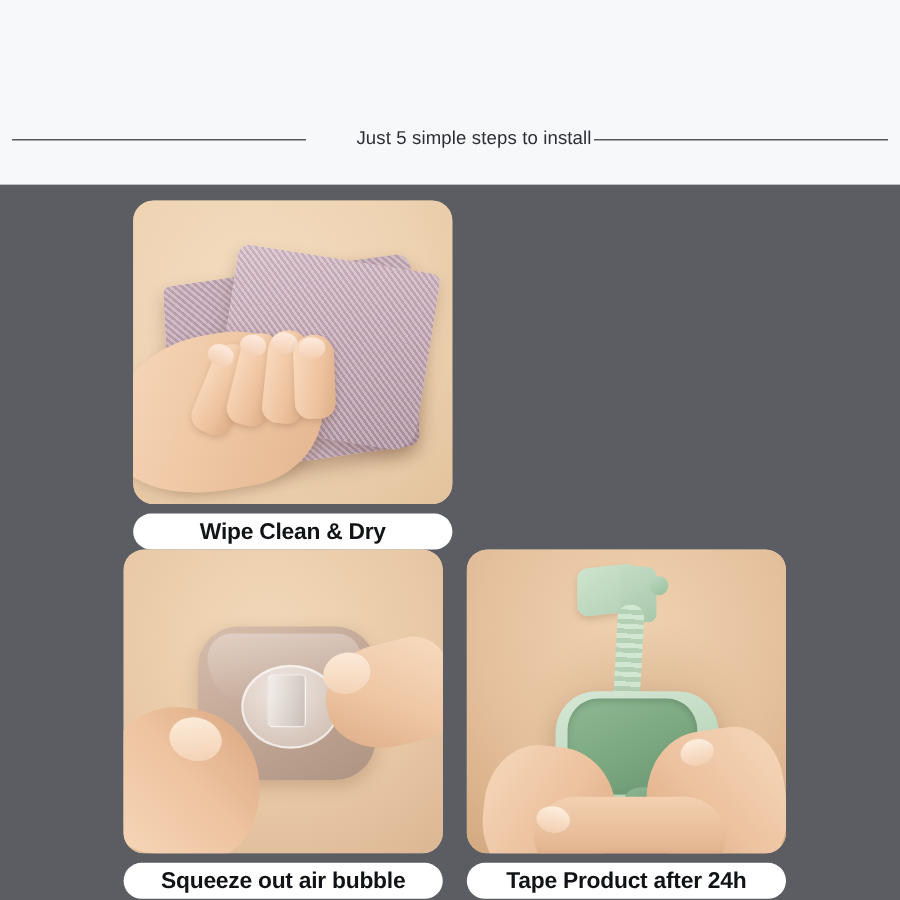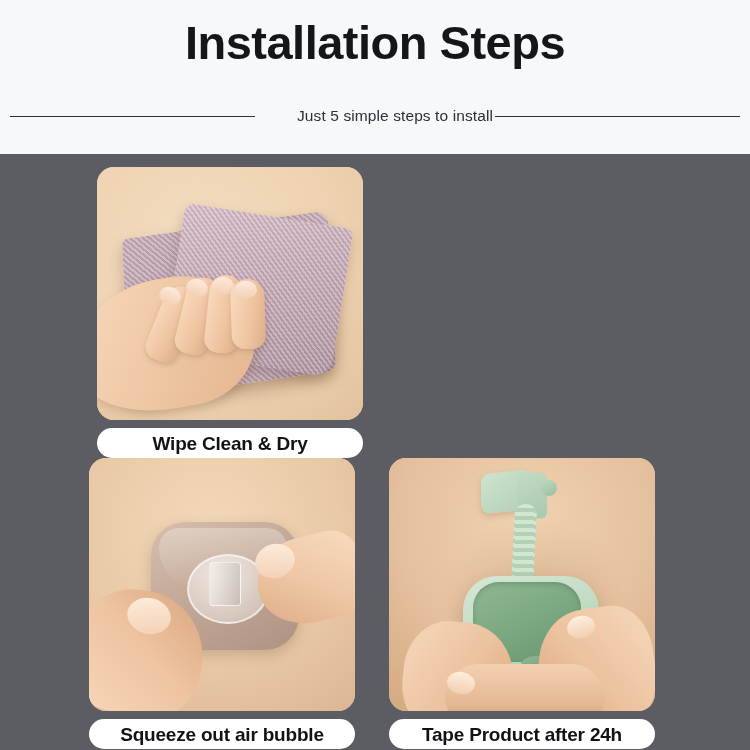--- a/index.html
+++ b/index.html
@@ -68,23 +68,23 @@
     top: 154px;
     width: 750px;
     height: 596px;
     background: #5b5d63;
   }
   .card {
     position: absolute;
     width: 266px;
     height: 253px;
   }
-  .card.c0 { left: 97px;  top: 13px; }
+  .card.c0 { left: 111px;  top: 13px; }
   .card.c1 { left: 389px; top: 13px; }
-  .card.c2 { left: 89px;  top: 304px; }
+  .card.c2 { left: 103px;  top: 304px; }
   .card.c3 { left: 389px; top: 304px; }
 
   .photo {
     position: absolute;
     left: 0; top: 0;
     width: 266px;
     height: 253px;
     border-radius: 17px;
     overflow: hidden;
     background: #f0d5b4;
@@ -467,21 +467,20 @@
     background: linear-gradient(180deg, #fdeede, #f2cfb1);
     border-radius: 50%;
   }
   .p4 .fn1 { left: 178px; top: 158px; transform: rotate(-14deg); }
   .p4 .fn2 { left: 58px;  top: 214px; transform: rotate(10deg); }
 </style>
 </head>
 <body>
 
 <div class="header">
-  <div class="page-title">Installation Steps</div>
   <div class="subtitle-row">
     <div class="rule"></div>
     <div class="subtitle-text">Just 5 simple steps to install</div>
     <div class="rule"></div>
   </div>
 </div>
 
 <div class="grid">
 
   <div class="card c0">

